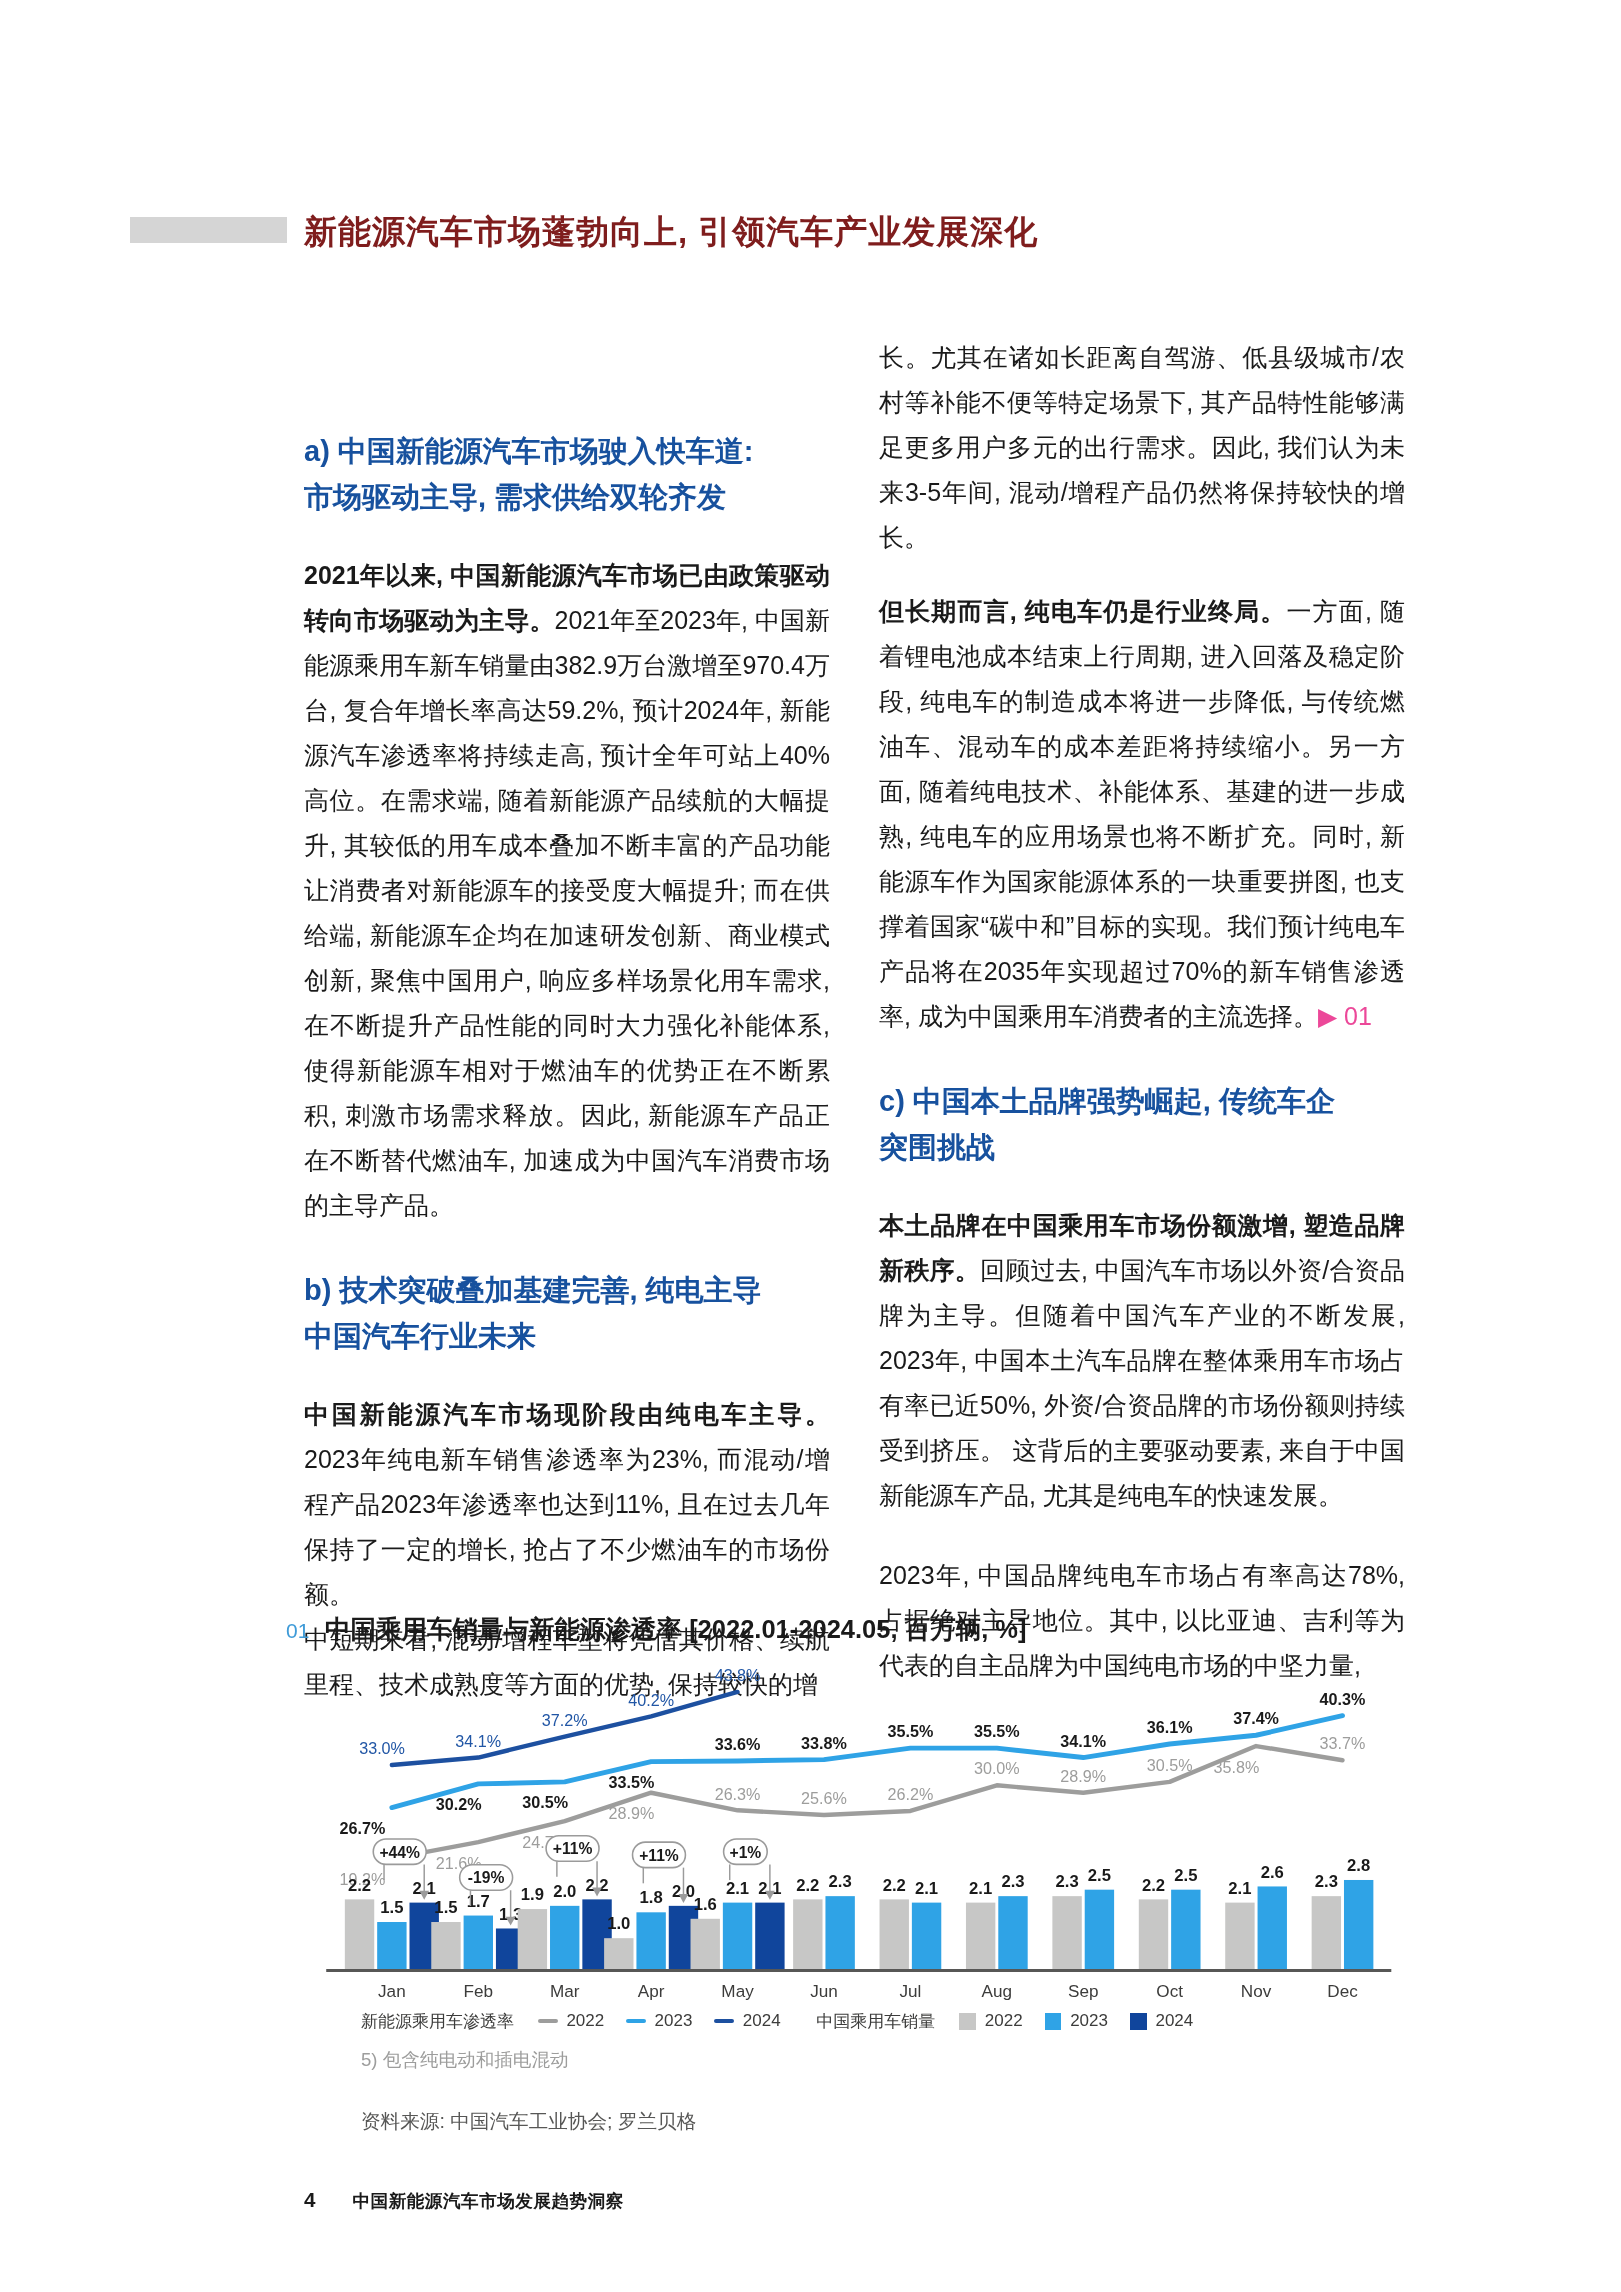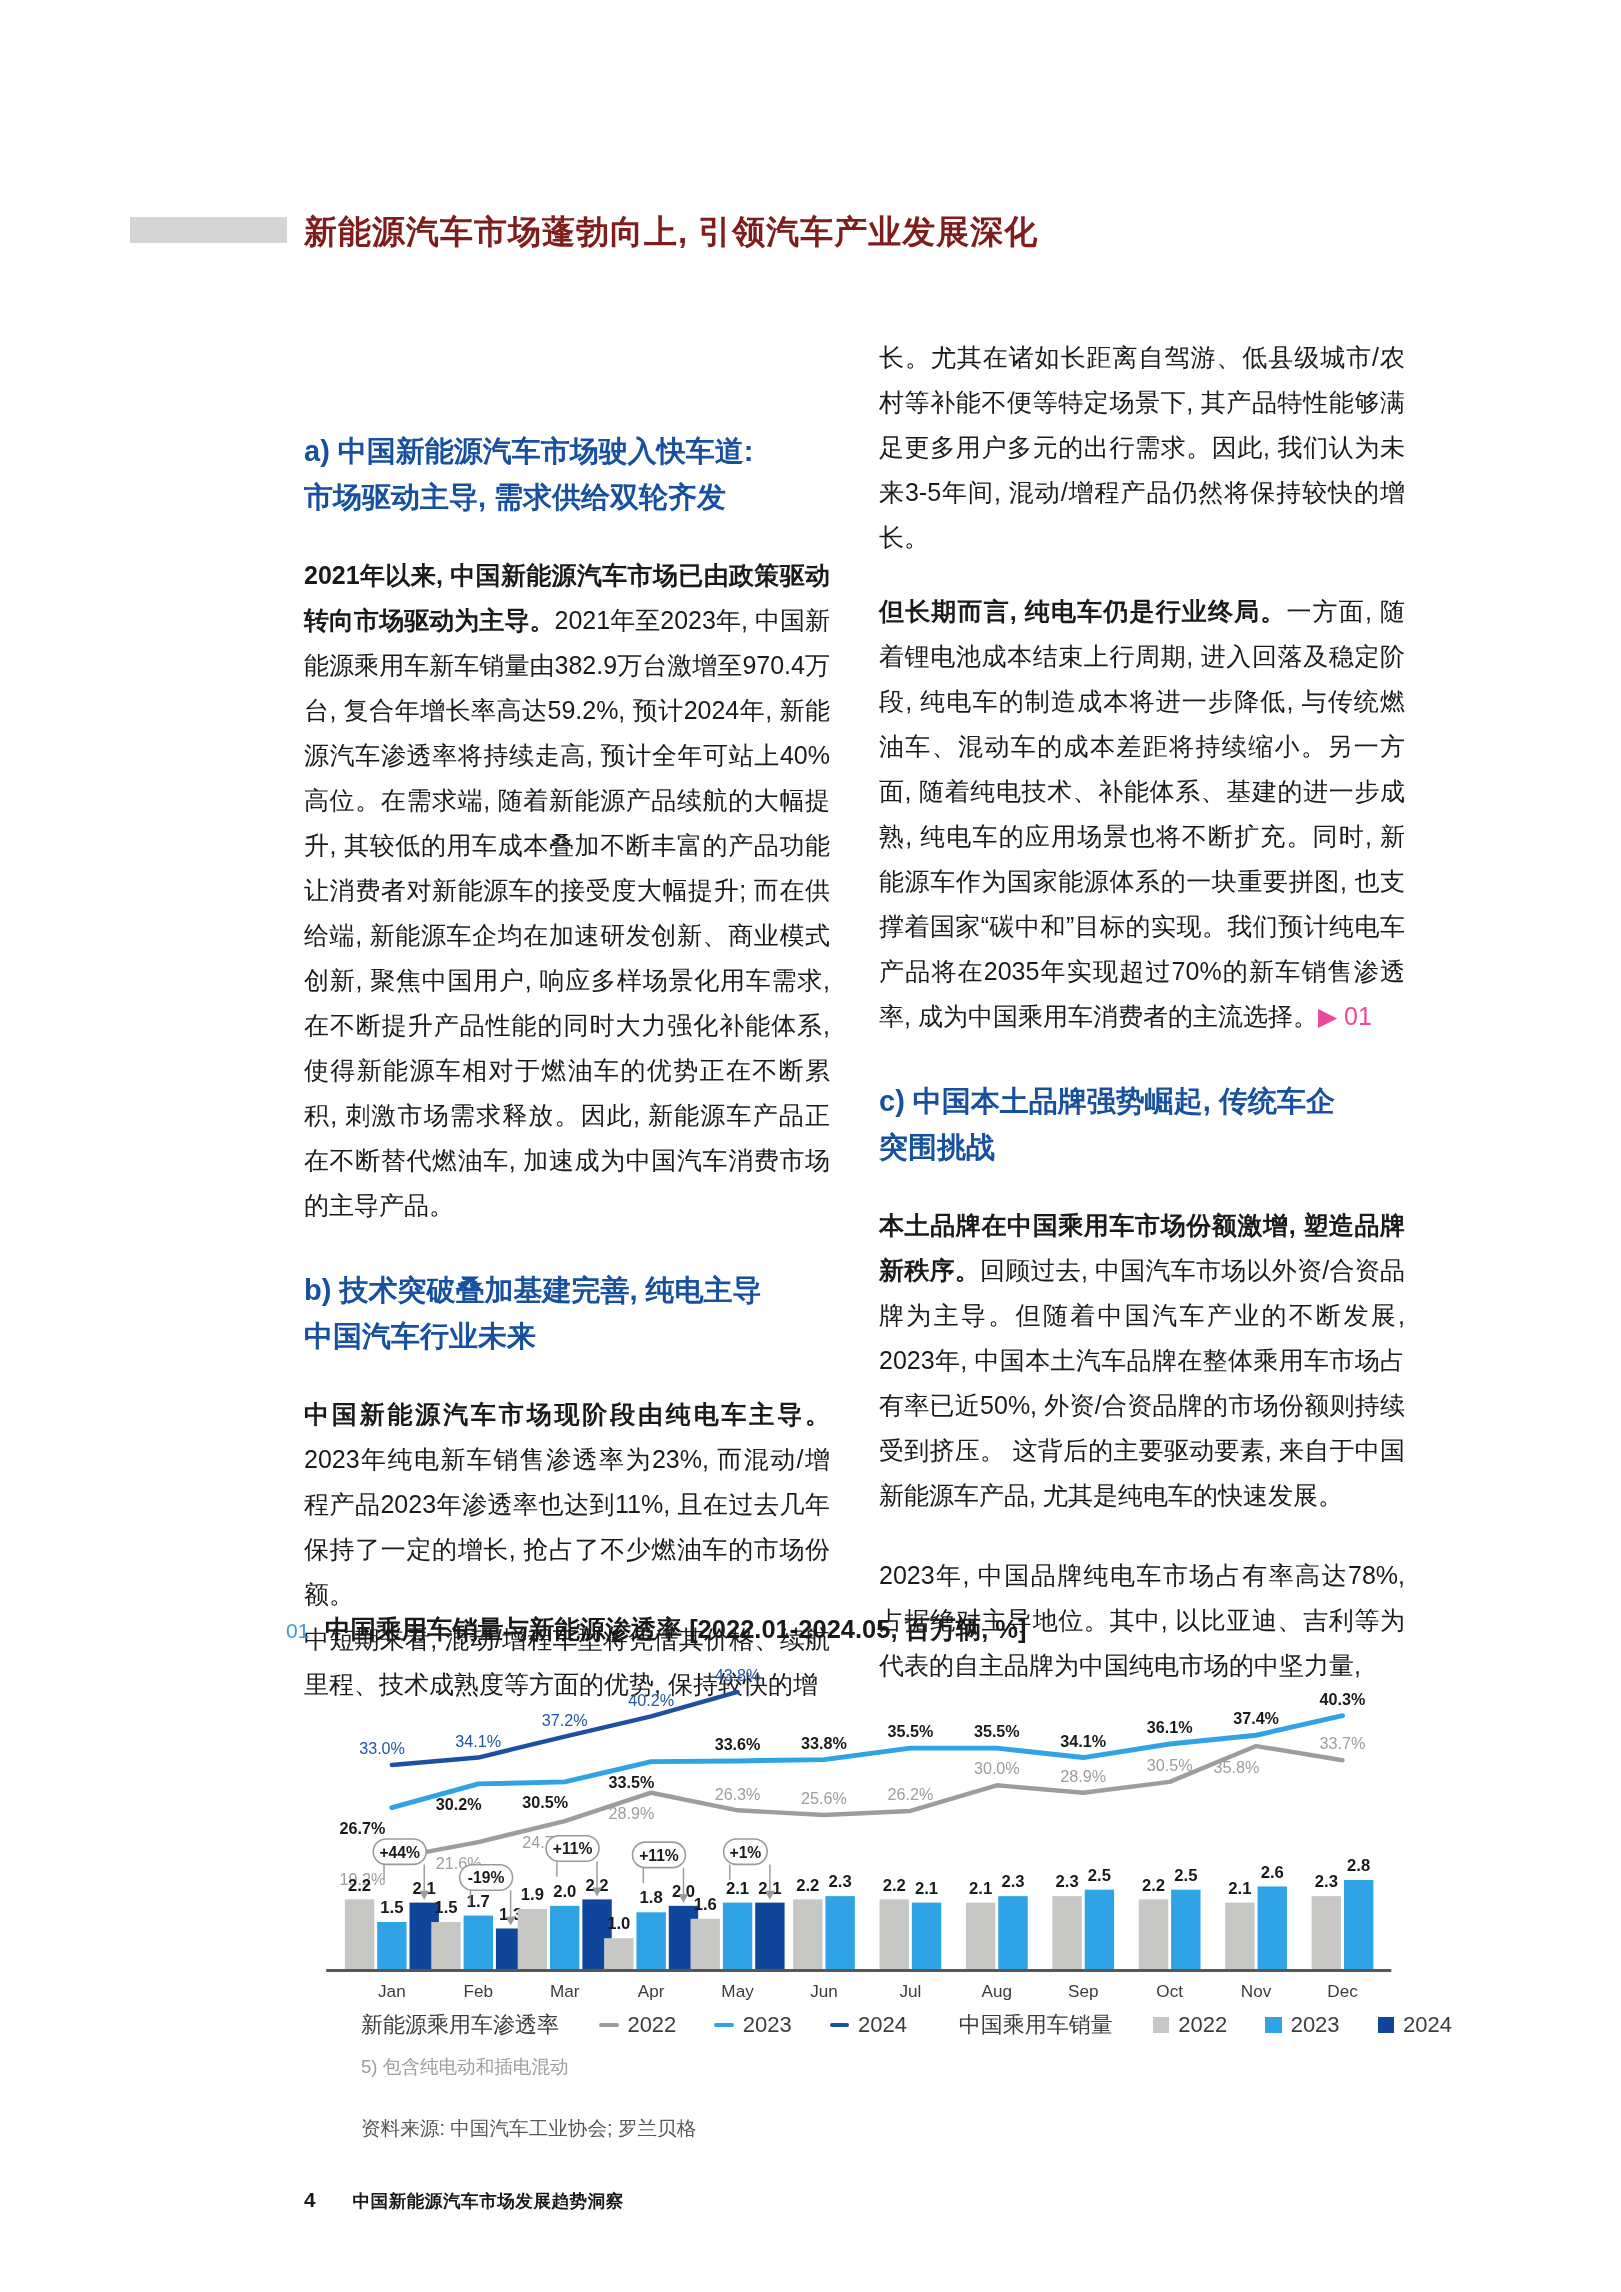--- a/index.html
+++ b/index.html
@@ -32,23 +32,23 @@
   .lead{font-weight:700;}
   .fig-ref{color:#ec4899;font-weight:400;white-space:nowrap;}
   .gap-before-heading{margin-top:39px;}
 
   .chart-block{position:absolute;left:240px;top:1612px;width:1166px;}
   .chart-header{display:flex;align-items:baseline;gap:15.7px;padding-left:46px;height:33px;}
   .figure-number{font-size:21px;font-weight:400;color:#3F9BD8;}
   .chart-title{font-size:25.5px;font-weight:700;color:#1A1A1A;}
   .chart-svg{display:block;width:1166px;height:361px;margin:0;}
   .legend{
-    display:flex;align-items:center;gap:38px;
+    display:flex;align-items:center;gap:22px;
     padding-left:121px;margin-top:3.9px;
-    font-size:22px;color:#3C3C3B;white-space:nowrap;
+    font-size:17px;color:#3C3C3B;white-space:nowrap;
   }
   .lg-group{margin-right:2px;}
   .lg-item{display:inline-flex;align-items:center;gap:8.8px;}
   .lg-dash{display:inline-block;width:19.6px;height:3.9px;border-radius:2px;}
   .lg-sq{display:inline-block;width:16.7px;height:16.7px;}
   .chart-footnote{padding-left:121px;margin-top:13.7px;font-size:18.6px;color:#9D9D9C;}
   .chart-source{padding-left:121px;margin-top:35px;font-size:19.6px;color:#575756;}
 
   .footer{position:absolute;left:304px;top:2188px;display:flex;align-items:baseline;gap:37px;}
   .footer-page-number{font-size:20.6px;font-weight:700;color:#1A1A1A;}

